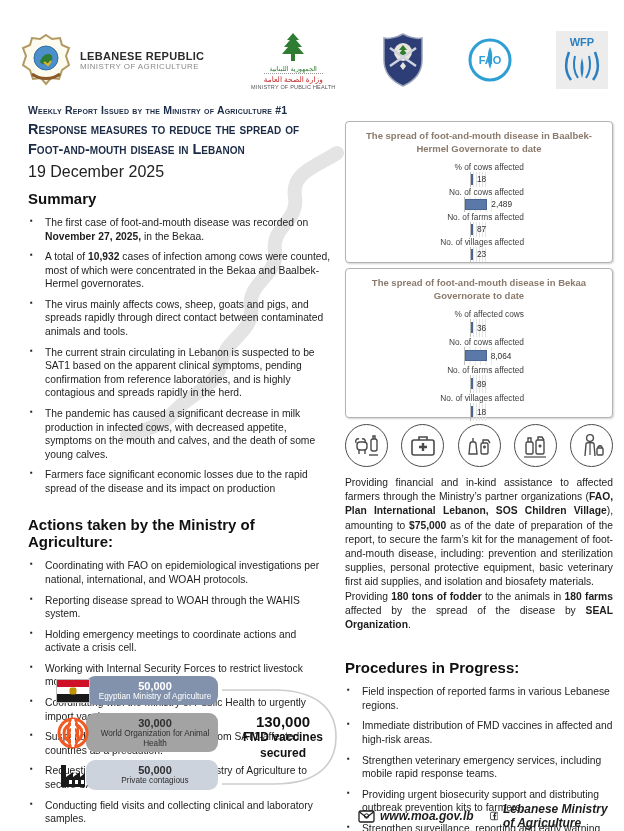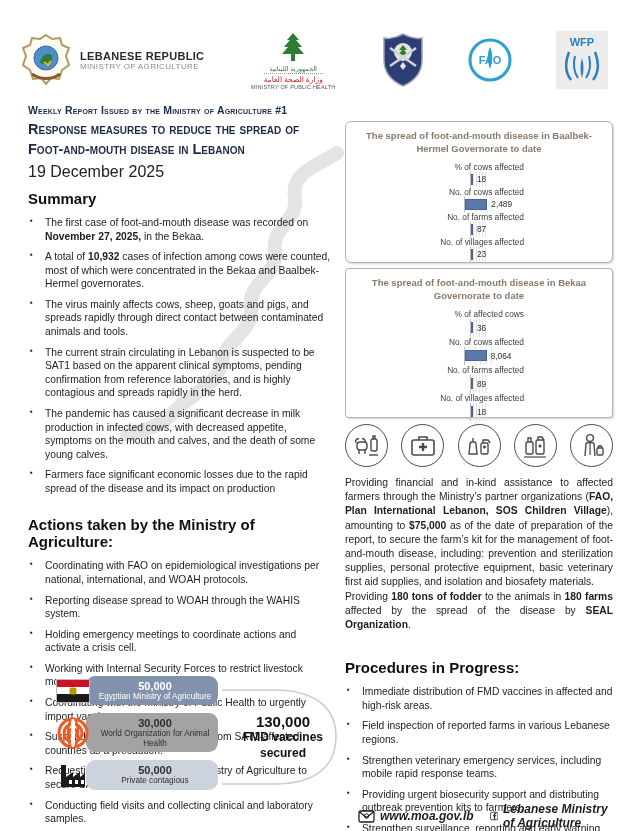--- a/index.html
+++ b/index.html
@@ -31,21 +31,21 @@
   .left-col { position:absolute; left:28px; top:190px; width:304px; z-index:2; }
   .right-col { position:absolute; left:345px; top:424px; width:268px; z-index:2; }
   h2.section { font-size:15px; font-weight:bold; color:#101010; margin-bottom:9px; }
   ul.bullets { list-style:none; }
   ul.bullets li { position:relative; padding-left:17px; font-size:10.3px; line-height:1.32; margin-bottom:7px; color:#1d1d1d; }
   ul.bullets li::before { content:"▪"; position:absolute; left:2px; top:0; font-size:8px; color:#1d1d1d; }
   .gap { height:14px; }
 
   
   .chart { position:absolute; left:345px; width:268px; border:1px solid #b3b3b3; border-radius:4px; background:#fff; box-shadow:1px 1px 2px rgba(0,0,0,.18); z-index:2; }
-  #chart1 { top:121px; height:142px;border-radius:6px; }
+  #chart1 { top:121px; height:142px; }
   #chart2 { top:268px; height:150px; }
   .chart-title { font-size:9.5px; font-weight:bold; color:#8a7a6c; text-align:center; padding:8px 20px 3px; line-height:1.35; }
   .chart-body { padding:3px 8px 6px 6px; }
   .crow { display:flex; align-items:center;flex-direction:column; }
   #chart1 .crow { height:25px; }
   #chart2 .crow { height:28px; }
   .clabel { width:102px; text-align:right; font-size:8.3px; color:#3d3d3d; padding-right:5px; flex:none; }
   .ctrack { flex:1; height:100%; position:relative; display:flex; align-items:center; border-left:1px solid #bdbdbd;
             background-image:linear-gradient(to left, #e3e3e3 1px, transparent 1px); background-size:19.9% 100%; }
   .cbar { height:11px; background:#5b79a8; border:1px solid #4a6690; flex:none; }
@@ -285,22 +285,22 @@
             <path d="M13,12 v12" stroke="#4a4a4a" stroke-width="1.2"></path>
             <rect x="20" y="17" width="6" height="7" rx="1" fill="none" stroke="#4a4a4a" stroke-width="1.4"></rect>
             <path d="M21,17 c0,-3 4,-3 4,0" fill="none" stroke="#4a4a4a" stroke-width="1.4"></path>
           </svg>
       </div>
     </div>
     <p class="assist-text"><span>Providing financial and in-kind assistance to affected farmers through the Ministry’s partner organizations (</span><span class="b">FAO, Plan International Lebanon, SOS Children Village</span><span>), amounting to </span><span class="b">$75,000</span><span> as of the date of preparation of the report, to secure the farm’s kit for the management of foot-and-mouth disease, including: prevention and sterilization supplies, personal protective equipment, basic veterinary first aid supplies, and isolation and biosafety materials.</span></p>
     <p class="assist-text"><span>Providing </span><span class="b">180 tons of fodder</span><span> to the animals in </span><span class="b">180 farms</span><span> affected by the spread of the disease by </span><span class="b">SEAL Organization</span><span>.</span></p>
     <h2 class="section">Procedures in Progress:</h2>
     <ul class="bullets">
+        <li>Field inspection of reported farms in various Lebanese regions.</li>
         <li>Immediate distribution of FMD vaccines in affected and high-risk areas.</li>
-        <li>Field inspection of reported farms in various Lebanese regions.</li>
         <li>Strengthen veterinary emergency services, including mobile rapid response teams.</li>
         <li>Providing urgent biosecurity support and distributing outbreak prevention kits to farmers.</li>
         <li>Strengthen surveillance, reporting and early warning systems to stop further spread.</li>
       </ul>
   </div>
 
   <div class="info">
     <div class="irow">
       <div class="iicon">
         <div class="flag">

